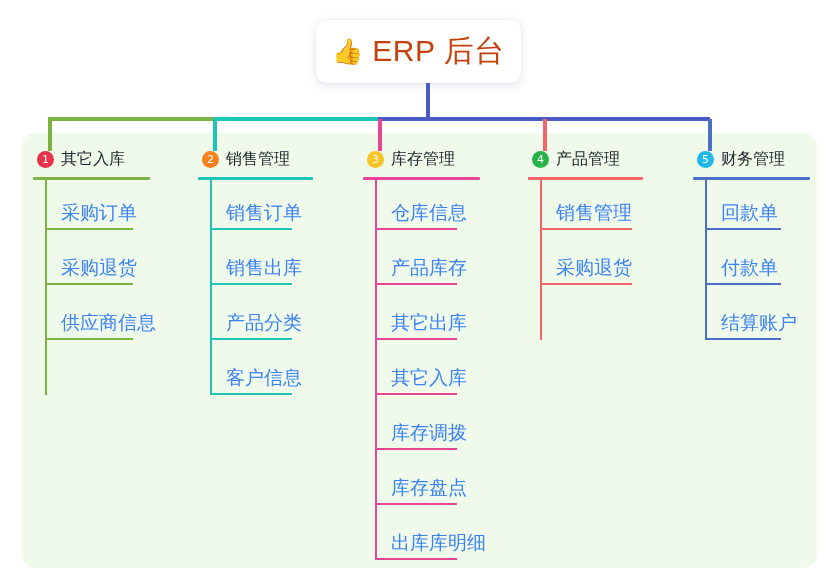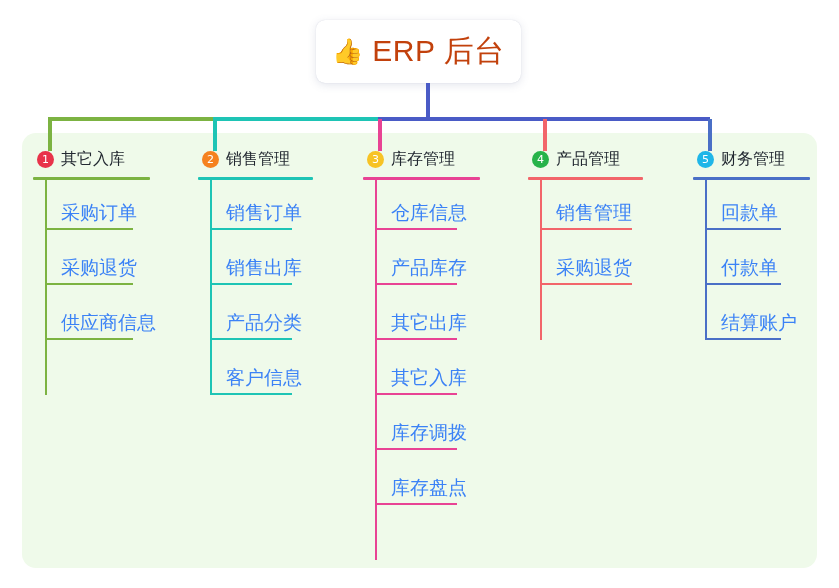--- a/index.html
+++ b/index.html
@@ -160,20 +160,24 @@
             <div class="item-rule" style="width: 82px; background: rgb(232, 67, 148);"></div>
           </div>
           <div class="item">
             <span class="item-label">库存调拨</span>
             <div class="item-rule" style="width: 82px; background: rgb(232, 67, 148);"></div>
           </div>
           <div class="item">
             <span class="item-label">库存盘点</span>
             <div class="item-rule" style="width: 82px; background: rgb(232, 67, 148);"></div>
           </div>
+          <div class="item">
+            <span class="item-label">出库库明细</span>
+            <div class="item-rule" style="width: 82px; background: rgb(232, 67, 148);"></div>
+          </div>
         </div>
       </div>
       <div class="col" style="left: 528px;">
         <div class="col-head">
           <span class="badge" style="background: rgb(39, 179, 74);">4</span>
           <span class="col-name">产品管理</span>
         </div>
         <div class="col-rule" style="width: 115px; background: rgb(242, 101, 106);"></div>
         <div class="col-body" style="height: 165px;">
           <div class="spine" style="height: 160px; background: rgb(242, 101, 106);"></div>

